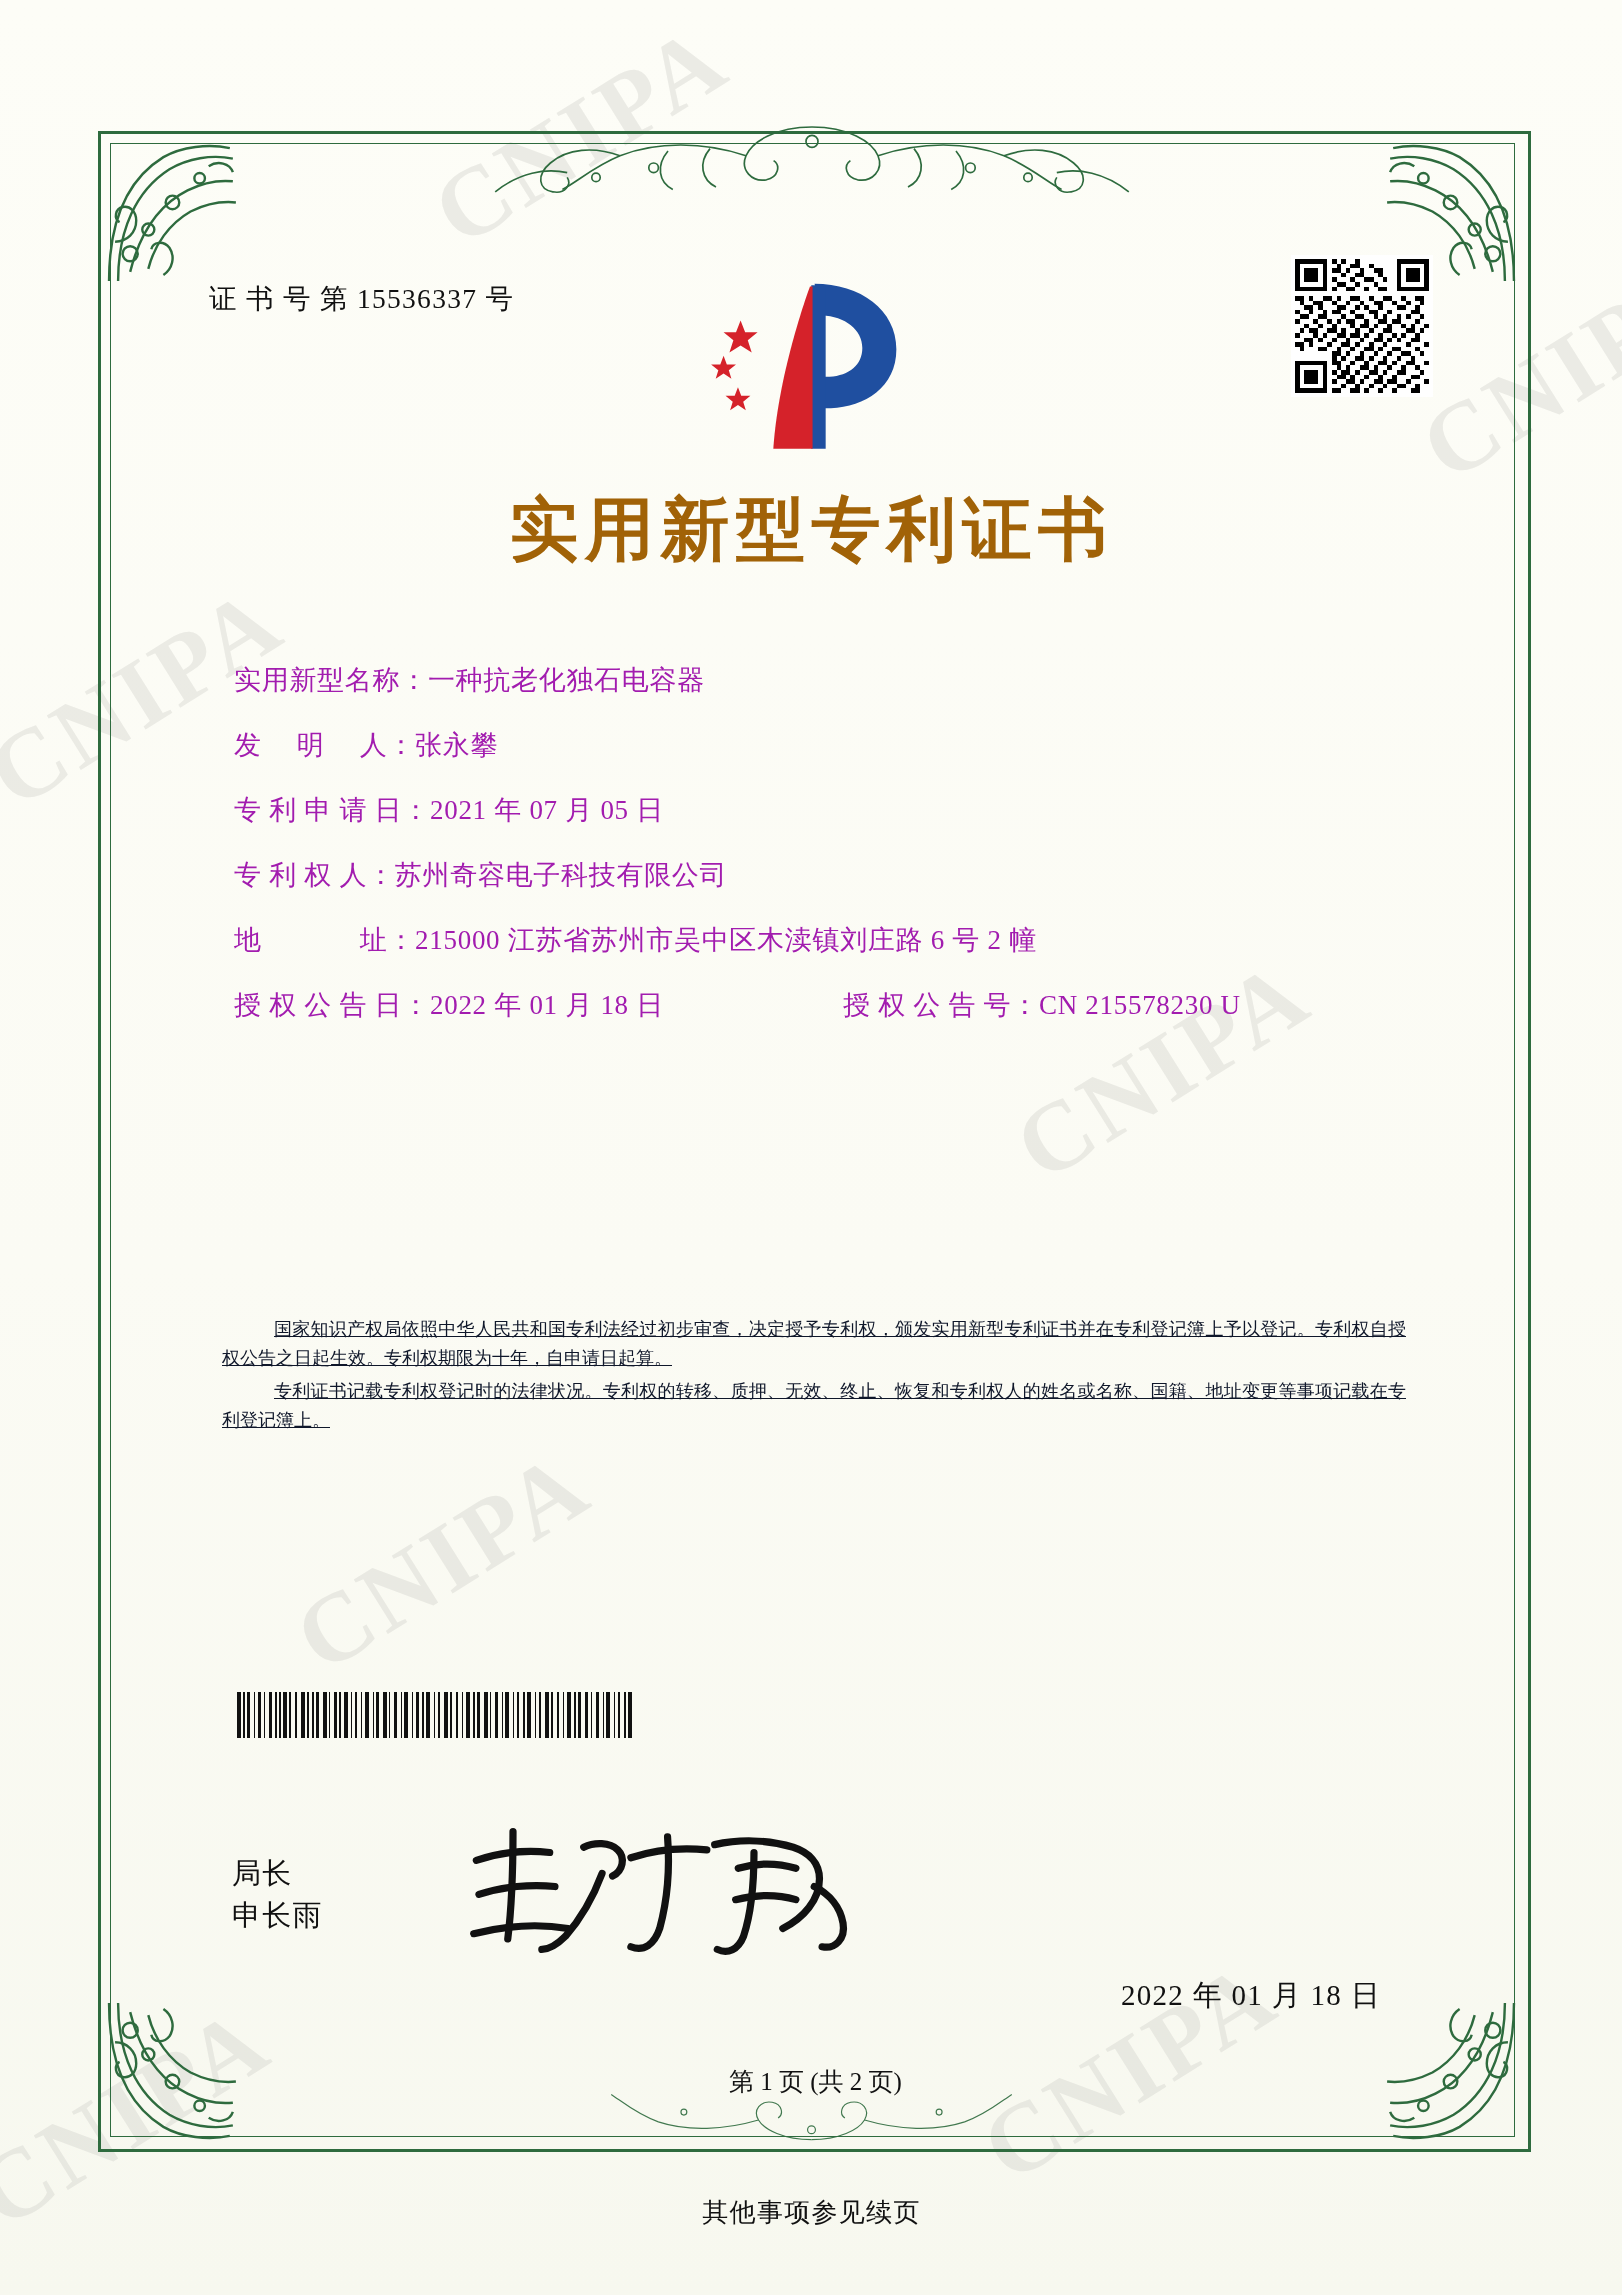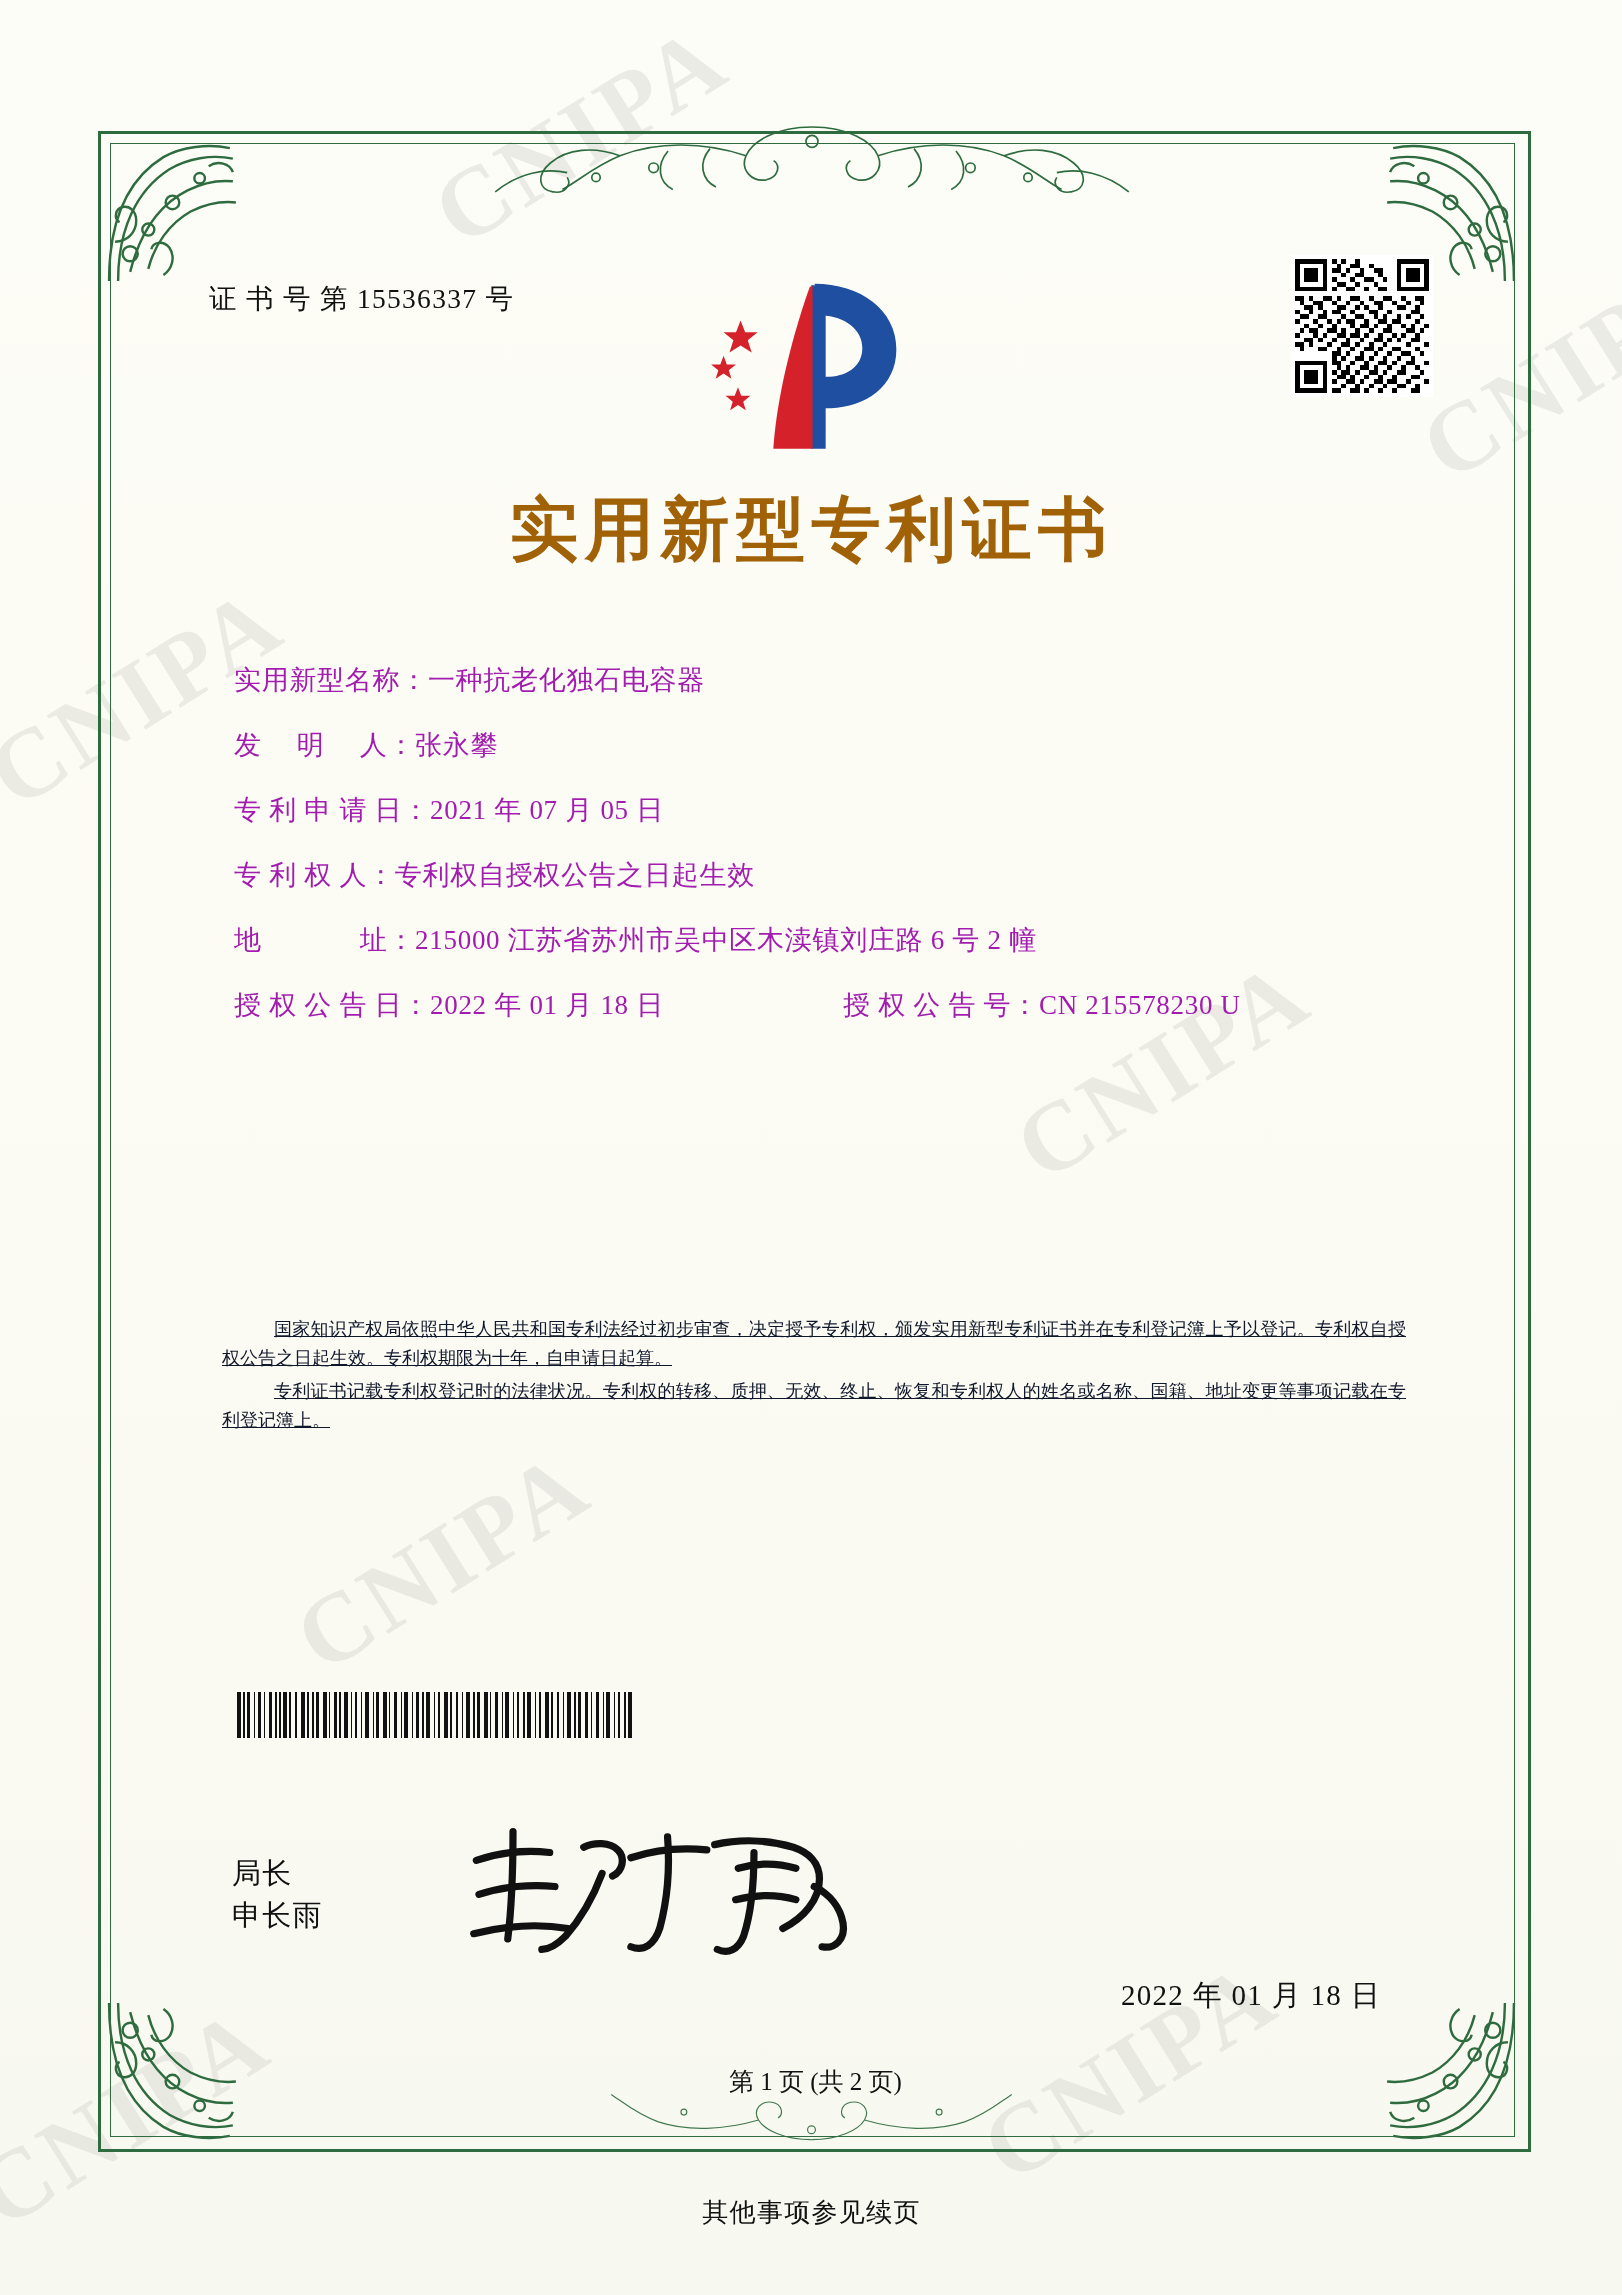--- a/index.html
+++ b/index.html
@@ -571,21 +571,21 @@
     <div class="field-row">
       <span class="field-label">发　 明　 人：</span>
       <span class="field-value">张永攀</span>
     </div>
     <div class="field-row">
       <span class="field-label">专 利 申 请 日：</span>
       <span class="field-value">2021 年 07 月 05 日</span>
     </div>
     <div class="field-row">
       <span class="field-label">专 利 权 人：</span>
-      <span class="field-value">专利权自授权公告之日起生效</span>
+      <span class="field-value">苏州奇容电子科技有限公司</span>
     </div>
     <div class="field-row">
       <span class="field-label">地　　 　 址：</span>
       <span class="field-value">215000 江苏省苏州市吴中区木渎镇刘庄路 6 号 2 幢</span>
     </div>
     <div class="row-split">
       <span class="split-left">
         <span class="field-label">授 权 公 告 日：</span>
         <span class="field-value">2022 年 01 月 18 日</span>
       </span>

